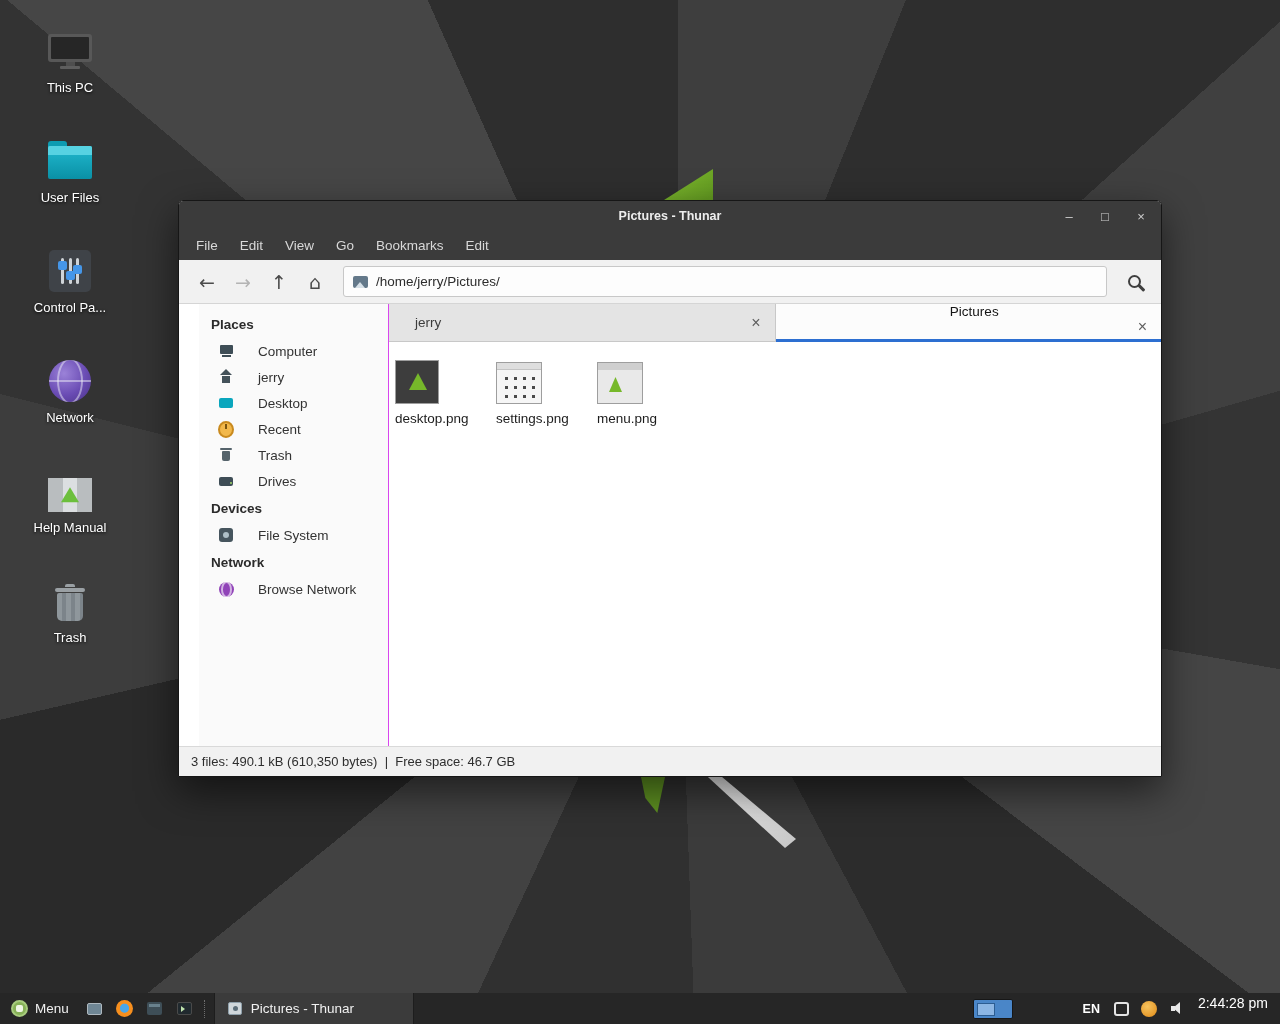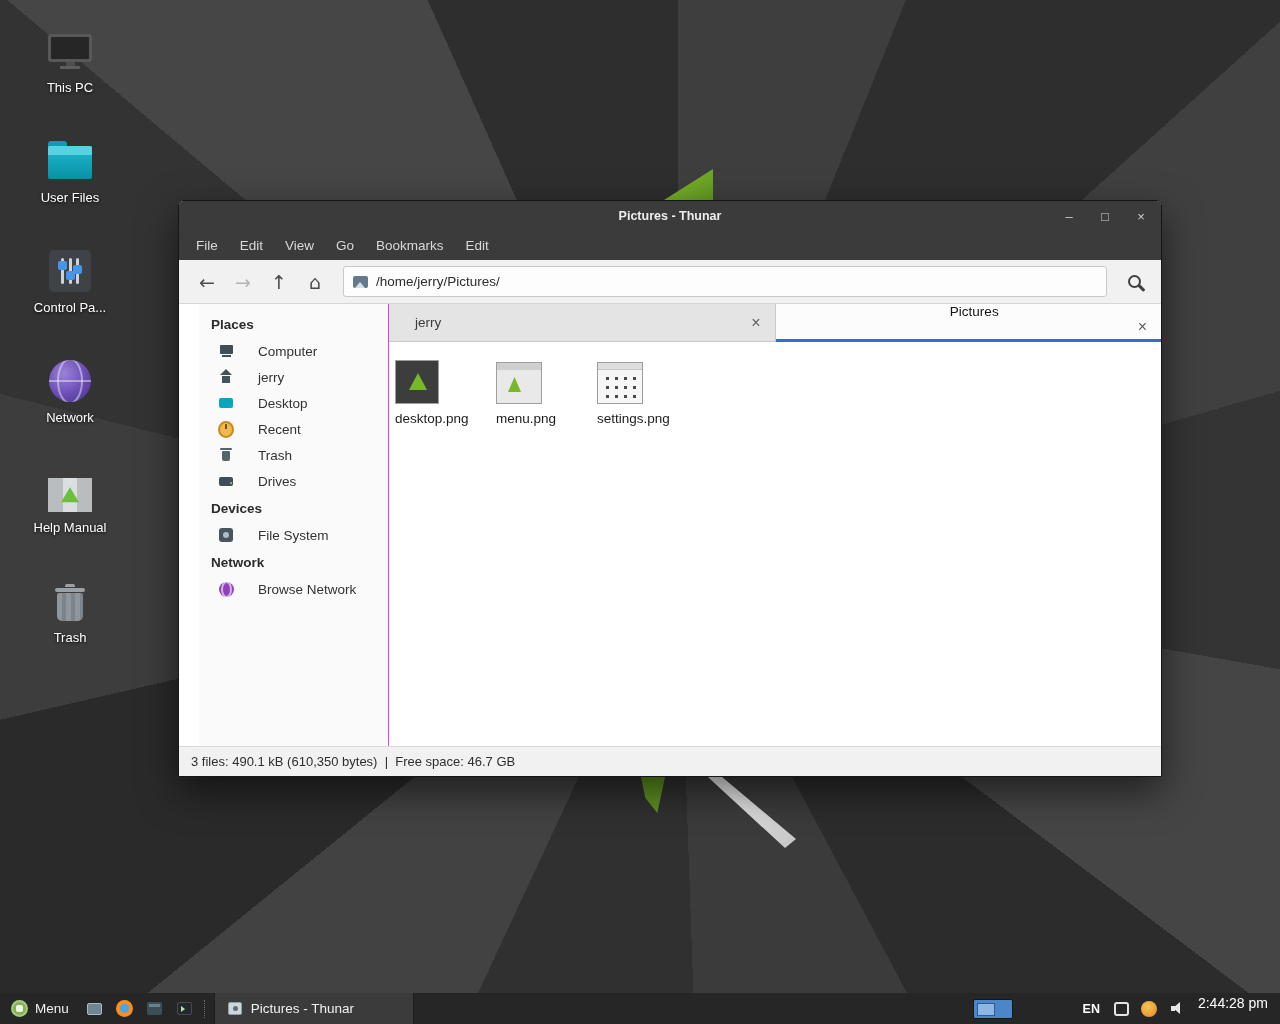--- a/index.html
+++ b/index.html
@@ -321,29 +321,29 @@
 
       <div class="fileview">
         <div class="file-item">
           <div class="thumb-wrap">
               <div class="th-desktop"></div>
             </div>
           <div class="file-label">desktop.png</div>
         </div>
         <div class="file-item">
           <div class="thumb-wrap">
+              <div class="th-settings"></div>
+            </div>
+          <div class="file-label">settings.png</div>
+        </div>
+        <div class="file-item">
+          <div class="thumb-wrap">
               <div class="th-menu"></div>
             </div>
           <div class="file-label">menu.png</div>
-        </div>
-        <div class="file-item">
-          <div class="thumb-wrap">
-              <div class="th-settings"></div>
-            </div>
-          <div class="file-label">settings.png</div>
         </div>
       </div>
     </div>
   </div>
 
   <div class="statusbar">
     <span>3 files: 490.1 kB (610,350 bytes)  |  Free space: 46.7 GB</span>
   </div>
 </div>
 

